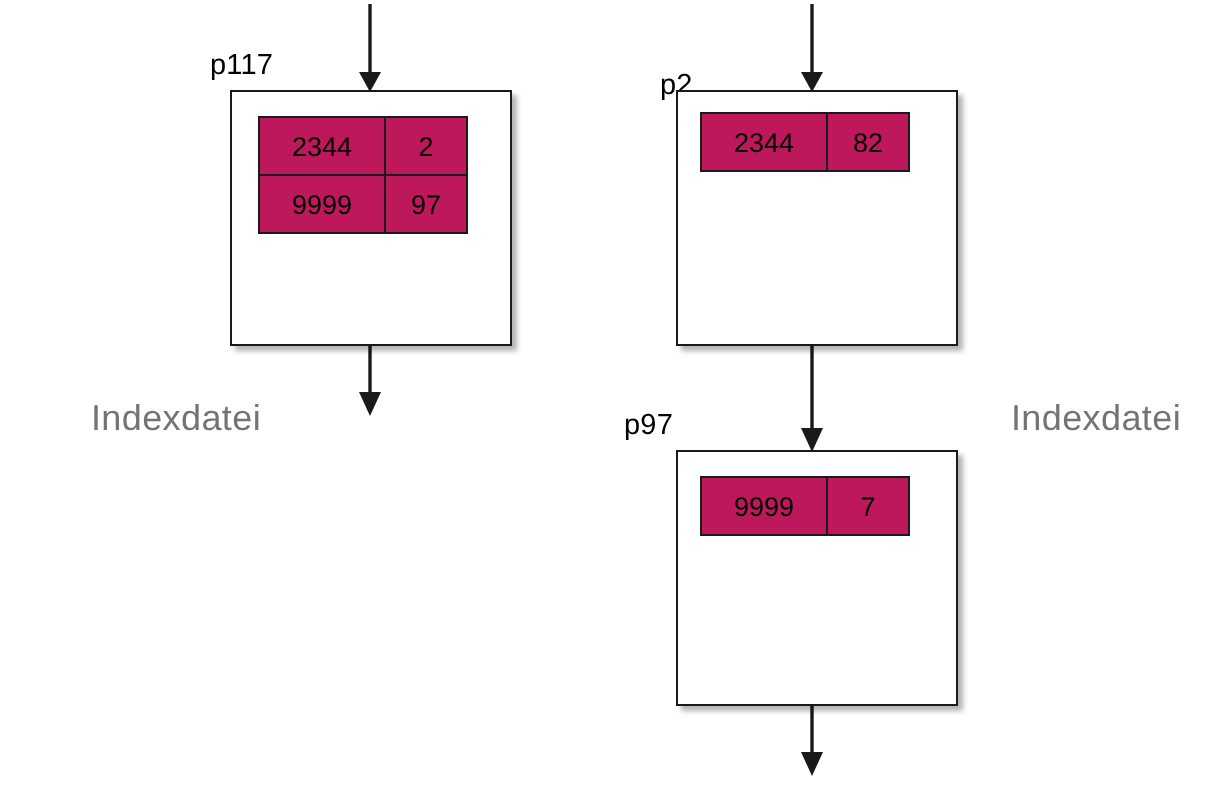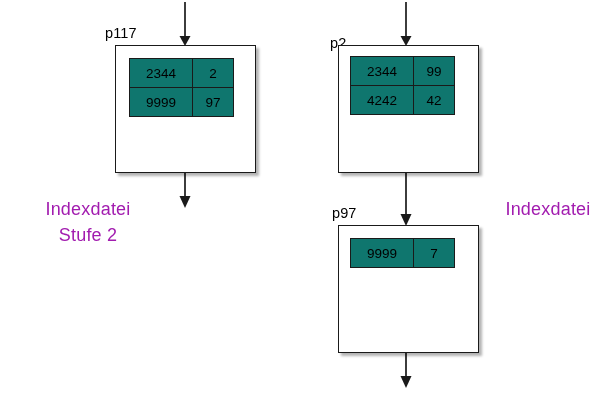--- a/index.html
+++ b/index.html
@@ -40,21 +40,21 @@
     color: #000000;
     white-space: nowrap;
     line-height: 1;
   }
 
   
   .entry-table {
     position: absolute;
     border-collapse: collapse;
     table-layout: fixed;
-    background: #0f766e;
+    background: #be185d;
   }
   .entry-table td {
     border: 1.3px solid #1a1a1a;
     font-size: 13.5px;
     text-align: center;
     vertical-align: middle;
     padding: 0;
     height: 28px;
     color: #000000;
     font-family: "Liberation Sans", sans-serif;
@@ -62,21 +62,21 @@
   .entry-table td.col-key   { width: 62px; }
   .entry-table td.col-ptr   { width: 40px; }
 
   
   .side-caption {
     position: absolute;
     font-size: 18px;
     line-height: 26px;
     text-align: center;
     white-space: nowrap;
-    color: #a21caf;
+    color: #737373;
     letter-spacing: 0.2px;
   }
 
   
   #arrow-layer {
     position: absolute;
     left: 0;
     top: 0;
     width: 608px;
     height: 400px;
@@ -141,45 +141,40 @@
     </table>
   </div>
 
   <div class="page-label" style="left:330px; top:36px;">p2</div>
 
   <div class="page-box" style="left:338px; top:45px; width:141px; height:128px;">
     <table class="entry-table" style="left:11px; top:10px;">
       <tbody>
         <tr>
           <td class="col-key">2344</td>
-          <td class="col-ptr">99</td>
-        </tr>
-        <tr>
-          <td class="col-key">4242</td>
-          <td class="col-ptr">42</td>
+          <td class="col-ptr">82</td>
         </tr>
       </tbody>
     </table>
   </div>
 
-  <div class="page-label" style="left:332px; top:206px;">p97</div>
+  <div class="page-label" style="left:312px; top:206px;">p97</div>
 
   <div class="page-box" style="left:338px; top:225px; width:141px; height:128px;">
     <table class="entry-table" style="left:11px; top:12px;">
       <tbody>
         <tr>
           <td class="col-key">9999</td>
           <td class="col-ptr">7</td>
         </tr>
       </tbody>
     </table>
   </div>
 
   <div class="side-caption" style="left:18px; top:196px; width:140px;">
     <div>Indexdatei</div>
-    <div>Stufe 2</div>
   </div>
 
   <div class="side-caption" style="left:492px; top:196px; width:112px;">
     <div>Indexdatei</div>
   </div>
 
 </div>
 
 </body></html>

